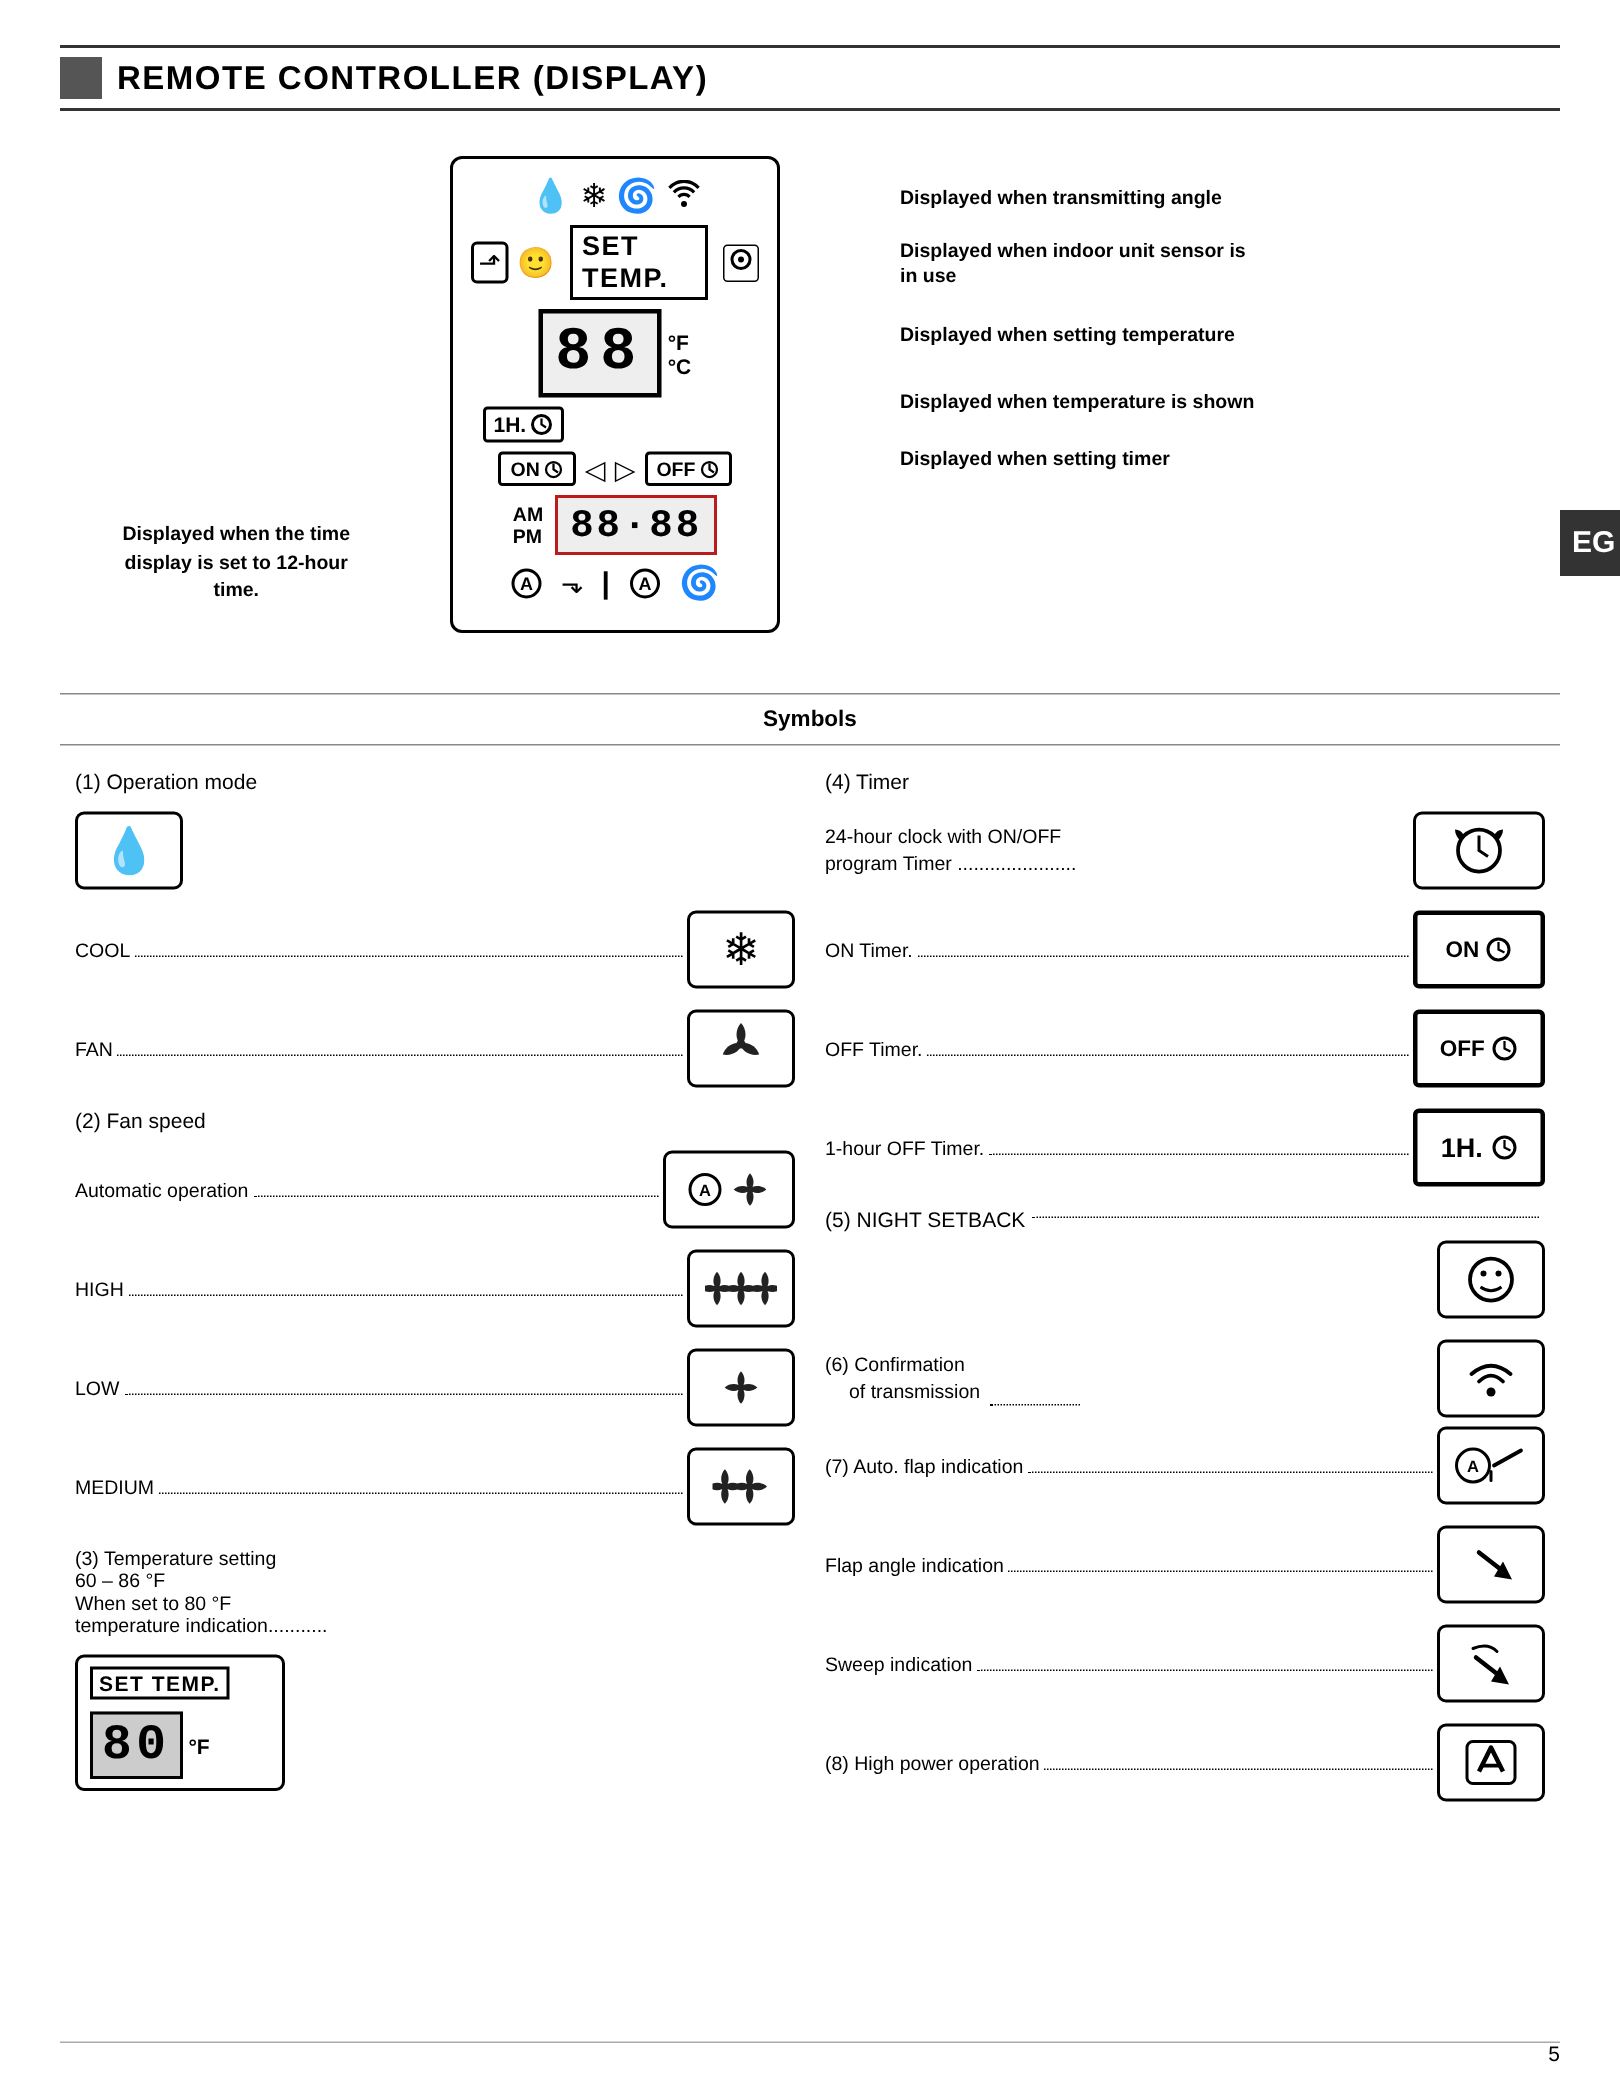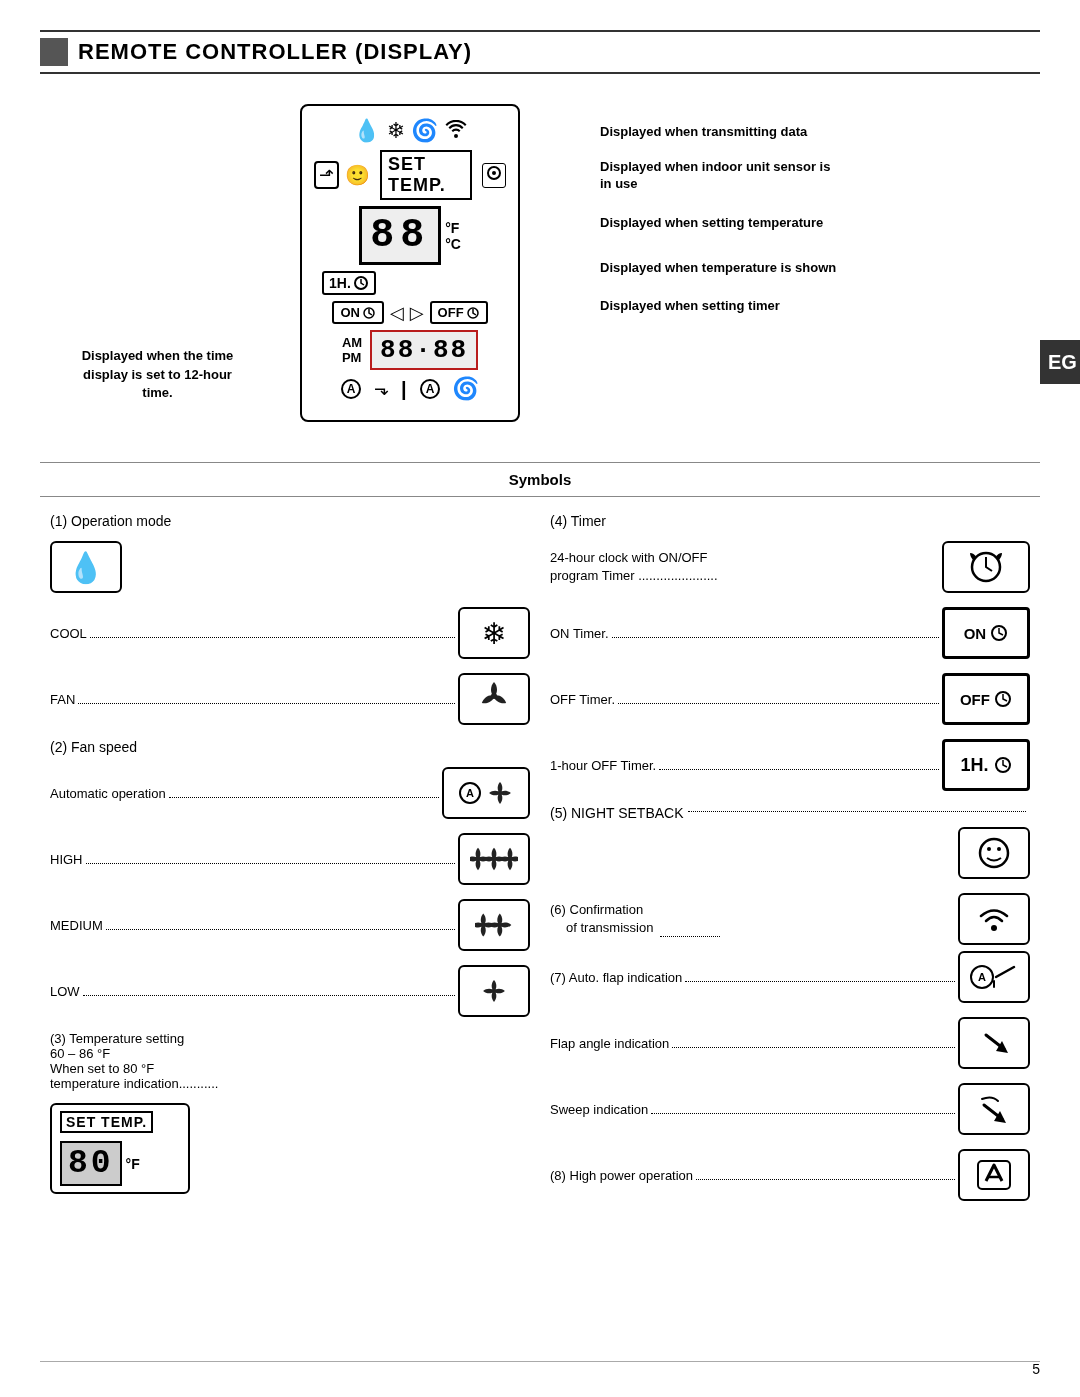--- a/index.html
+++ b/index.html
@@ -378,21 +378,21 @@
               <text x="11" y="15" text-anchor="middle" font-size="12" font-weight="bold" font-family="Arial">A</text>
             </svg>
         </span>
         <span style="font-size:22px;">🌀</span>
       </div>
 
     </div>
 
     <div class="annotations-right" style="padding-top:20px; max-width:260px;">
       <div class="annotation-item">
-        <span>Displayed when transmitting data</span>
+        <span>Displayed when transmitting angle</span>
       </div>
       <div class="annotation-item" style="margin-bottom:22px;">
         <span>Displayed when indoor unit sensor is in use</span>
       </div>
       <div class="annotation-item" style="margin-bottom:28px;">
         <span>Displayed when setting temperature</span>
       </div>
       <div class="annotation-item" style="margin-bottom:22px;">
         <span>Displayed when temperature is shown</span>
       </div>
@@ -537,20 +537,46 @@
                     <path d="M0,-14 C4,-10 4,-2 0,0 C-4,-2 -4,-10 0,-14Z" fill="#222"></path>
                   </g>
                   <circle cx="0" cy="0" r="3" fill="#222"></circle>
                 </g>
             </svg>
           </div>
         </div>
 
         <div class="symbol-item">
           <div class="dots-label line-with-dots">
+            <span>LOW </span>
+            <span class="dots-fill"></span>
+          </div>
+          <div class="symbol-icon-box">
+            <svg width="28" height="28" viewBox="0 0 36 36">
+                <g transform="translate(18,18)">
+                  <g transform="rotate(0)">
+                    <path d="M0,-14 C4,-10 4,-2 0,0 C-4,-2 -4,-10 0,-14Z" fill="#222"></path>
+                  </g>
+                  <g transform="rotate(90)">
+                    <path d="M0,-14 C4,-10 4,-2 0,0 C-4,-2 -4,-10 0,-14Z" fill="#222"></path>
+                  </g>
+                  <g transform="rotate(180)">
+                    <path d="M0,-14 C4,-10 4,-2 0,0 C-4,-2 -4,-10 0,-14Z" fill="#222"></path>
+                  </g>
+                  <g transform="rotate(270)">
+                    <path d="M0,-14 C4,-10 4,-2 0,0 C-4,-2 -4,-10 0,-14Z" fill="#222"></path>
+                  </g>
+                  <circle cx="0" cy="0" r="3" fill="#222"></circle>
+                </g>
+              </svg>
+          </div>
+        </div>
+
+        <div class="symbol-item">
+          <div class="dots-label line-with-dots">
             <span>MEDIUM </span>
             <span class="dots-fill"></span>
           </div>
           <div class="symbol-icon-box">
             <svg width="38" height="38" viewBox="0 0 46 40">
               <g transform="translate(10,20)">
                   <g transform="rotate(0)">
                     <path d="M0,-14 C4,-10 4,-2 0,0 C-4,-2 -4,-10 0,-14Z" fill="#222"></path>
                   </g>
                   <g transform="rotate(90)">
@@ -573,46 +599,20 @@
                   </g>
                   <g transform="rotate(180)">
                     <path d="M0,-14 C4,-10 4,-2 0,0 C-4,-2 -4,-10 0,-14Z" fill="#222"></path>
                   </g>
                   <g transform="rotate(270)">
                     <path d="M0,-14 C4,-10 4,-2 0,0 C-4,-2 -4,-10 0,-14Z" fill="#222"></path>
                   </g>
                   <circle cx="0" cy="0" r="3" fill="#222"></circle>
                 </g>
             </svg>
-          </div>
-        </div>
-
-        <div class="symbol-item">
-          <div class="dots-label line-with-dots">
-            <span>LOW </span>
-            <span class="dots-fill"></span>
-          </div>
-          <div class="symbol-icon-box">
-            <svg width="28" height="28" viewBox="0 0 36 36">
-                <g transform="translate(18,18)">
-                  <g transform="rotate(0)">
-                    <path d="M0,-14 C4,-10 4,-2 0,0 C-4,-2 -4,-10 0,-14Z" fill="#222"></path>
-                  </g>
-                  <g transform="rotate(90)">
-                    <path d="M0,-14 C4,-10 4,-2 0,0 C-4,-2 -4,-10 0,-14Z" fill="#222"></path>
-                  </g>
-                  <g transform="rotate(180)">
-                    <path d="M0,-14 C4,-10 4,-2 0,0 C-4,-2 -4,-10 0,-14Z" fill="#222"></path>
-                  </g>
-                  <g transform="rotate(270)">
-                    <path d="M0,-14 C4,-10 4,-2 0,0 C-4,-2 -4,-10 0,-14Z" fill="#222"></path>
-                  </g>
-                  <circle cx="0" cy="0" r="3" fill="#222"></circle>
-                </g>
-              </svg>
           </div>
         </div>
 
         <div class="symbol-section-title" style="margin-top:10px; font-size:13px;">
           (3) Temperature setting<br>
           60 – 86 °F<br>
           When set to 80 °F<br>
           temperature indication...........
         </div>
 

